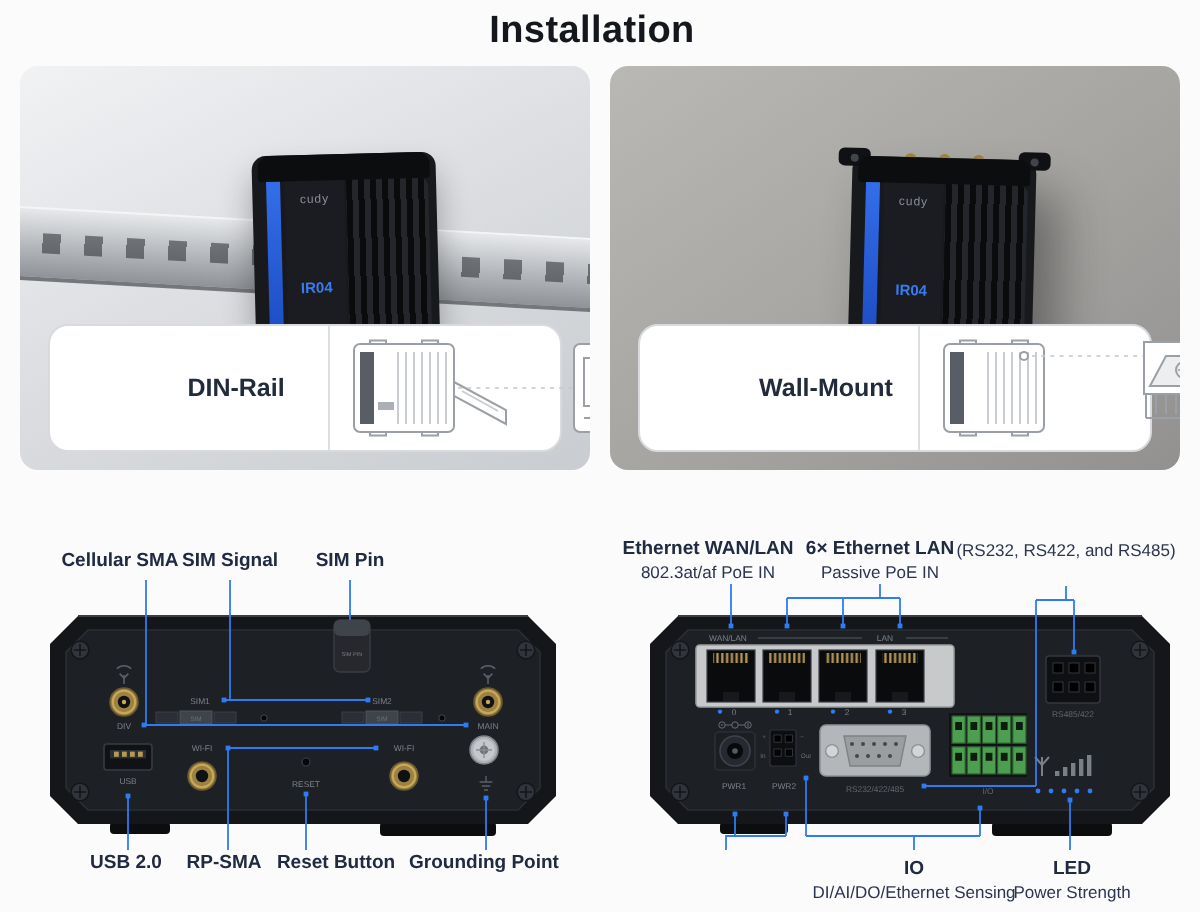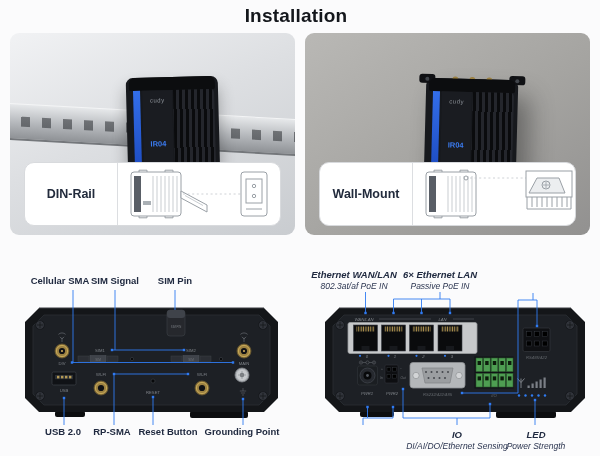--- a/index.html
+++ b/index.html
@@ -34,27 +34,27 @@
         background:repeating-linear-gradient(90deg,#0a0b0d 0 3px,#24262c 3px 6px);}
   .ear{position:absolute;top:-4px;width:16px;height:9px;background:#101114;border-radius:3px;}
   .ear-l{left:-7px;}.ear-r{right:-7px;}
   .ear:after{content:"";position:absolute;left:6px;top:2.5px;width:4px;height:4px;border-radius:50%;background:#41454b;}
   .nubs{position:absolute;top:-2px;left:26px;width:6px;height:6px;border-radius:50%;background:#9c8142;
         box-shadow:17px 0 0 #9c8142,34px 0 0 #9c8142;}
 
   .info-box{position:absolute;left:14px;right:14px;bottom:9px;height:62px;background:#ffffff;
         border:1px solid #d8dadd;border-radius:10px;display:flex;z-index:3;}
   .info-label{flex:0 0 92px;display:flex;align-items:center;justify-content:center;
-        font-weight:700;font-size:12.5px;color:#222b3c;border-right:1px solid #dcdee1;}
+        font-weight:700;font-size:12.5px;color:#222b3c;border-right:1px solid #dcdee1;padding-left:47px;}
   .info-art{flex:1;display:flex;align-items:center;justify-content:center;}
 
   
   .diagrams{position:absolute;top:255px;left:0;width:600px;height:200px;}
   .diag{position:absolute;top:0;width:300px;height:200px;}
-  #diag-front{left:0;} #diag-rear{left:300px;font-style:italic;}
+  #diag-front{left:0;} #diag-rear{left:300px;}
   .diag svg{position:absolute;left:0;top:0;}
   .co{position:absolute;transform:translateX(-50%);text-align:center;white-space:nowrap;z-index:2;}
   .co-title{display:block;font-size:9.5px;font-weight:700;color:#202a40;}
   .co-sub{display:block;font-size:8.5px;color:#2b3550;margin-top:1px;}
 
   .pt{font-size:4.2px;fill:#7e8288;font-family:"Liberation Sans",sans-serif;}
   .pt-dim{font-size:4.2px;fill:#63676c;font-family:"Liberation Sans",sans-serif;}
   .pt-sm{font-size:3.2px;fill:#6d7177;font-family:"Liberation Sans",sans-serif;}
   .pt-xs{font-size:2.8px;fill:#787c82;font-family:"Liberation Sans",sans-serif;}
   .callout{stroke:#2F7BF2;stroke-width:.9;fill:none;}
@@ -507,20 +507,21 @@
 
       <div class="co" style="left:54px;top:14px">
         <span class="co-title">Ethernet WAN/LAN</span>
         <span class="co-sub">802.3at/af PoE IN</span>
       </div>
       <div class="co" style="left:140px;top:14px">
         <span class="co-title">6× Ethernet LAN</span>
         <span class="co-sub">Passive PoE IN</span>
       </div>
       <div class="co" style="left:233px;top:14px">
+        <span class="co-sub">(RS232, RS422, and RS485)</span>
       </div>
       <div class="co" style="left:157px;top:174px">
         <span class="co-title">IO</span>
         <span class="co-sub">DI/AI/DO/Ethernet Sensing</span>
       </div>
       <div class="co" style="left:236px;top:174px">
         <span class="co-title">LED</span>
         <span class="co-sub">Power Strength</span>
       </div>
     </div>

